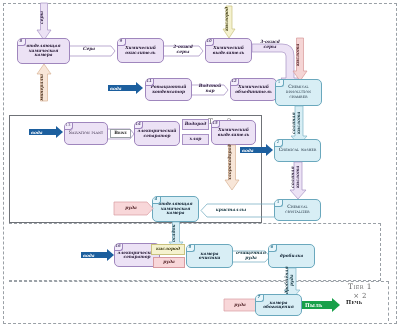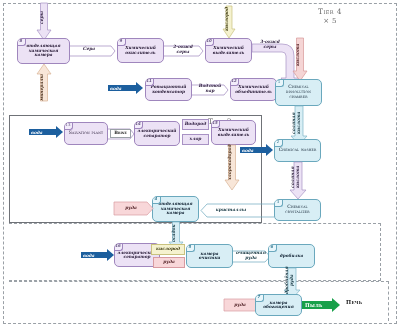--- a/index.html
+++ b/index.html
@@ -64,34 +64,34 @@
     font-weight:700;font-size:5.4px;color:#1a1a1a;letter-spacing:.3px;}
 </style>
 </head>
 <body>
 
 <div id="stage">
 
   <div class="tier-frame" style="left:3px;top:3px;width:394px;height:321px;"></div>
   <div class="tier-frame solid" style="left:7px;top:6px;width:379px;height:111px;border-right:0;border-left:0;border-top:0;border-bottom:0;"></div>
 
-  <div class="tier-label" style="left:300px;top:8px;width:60px;">
-    <span class="t">Tier 4</span>
-    <span class="m">× 5</span>
-  </div>
 
   <div class="tier-frame solid" style="left:9px;top:115px;width:253px;height:108px;"></div>
   <div class="tier-label" style="left:190px;top:118px;width:60px;">
     <span class="t">Tier 3</span>
     <span class="m">× 4</span>
   </div>
 
   <div class="tier-frame" style="left:9px;top:223px;width:372px;height:58px;border-left:0;"></div>
 
   <div class="tier-frame" style="left:9px;top:281px;width:380px;height:40px;border-left:0;border-bottom:0;"></div>
+  <div class="tier-label" style="left:330px;top:283px;width:60px;">
+    <span class="t">Tier 1</span>
+    <span class="m">× 2</span>
+  </div>
 
   <div class="conn" style="left:36px;top:3px;">
     <svg width="16" height="38" viewBox="0 0 16 38">
       <path d="M4.5,0 L11.5,0 L11.5,27 L15,27 L8,37 L1,27 L4.5,27 Z" fill="#ece2f5" stroke="#a892c4" stroke-width="0.7"></path>
     </svg>
   </div>
   <div class="flag lav vert" style="left:38px;top:6px;width:8px;height:23px;border:0;background:transparent;">серы</div>
 
   <div class="conn" style="left:36px;top:64px;">
     <svg width="16" height="38" viewBox="0 0 16 38">

